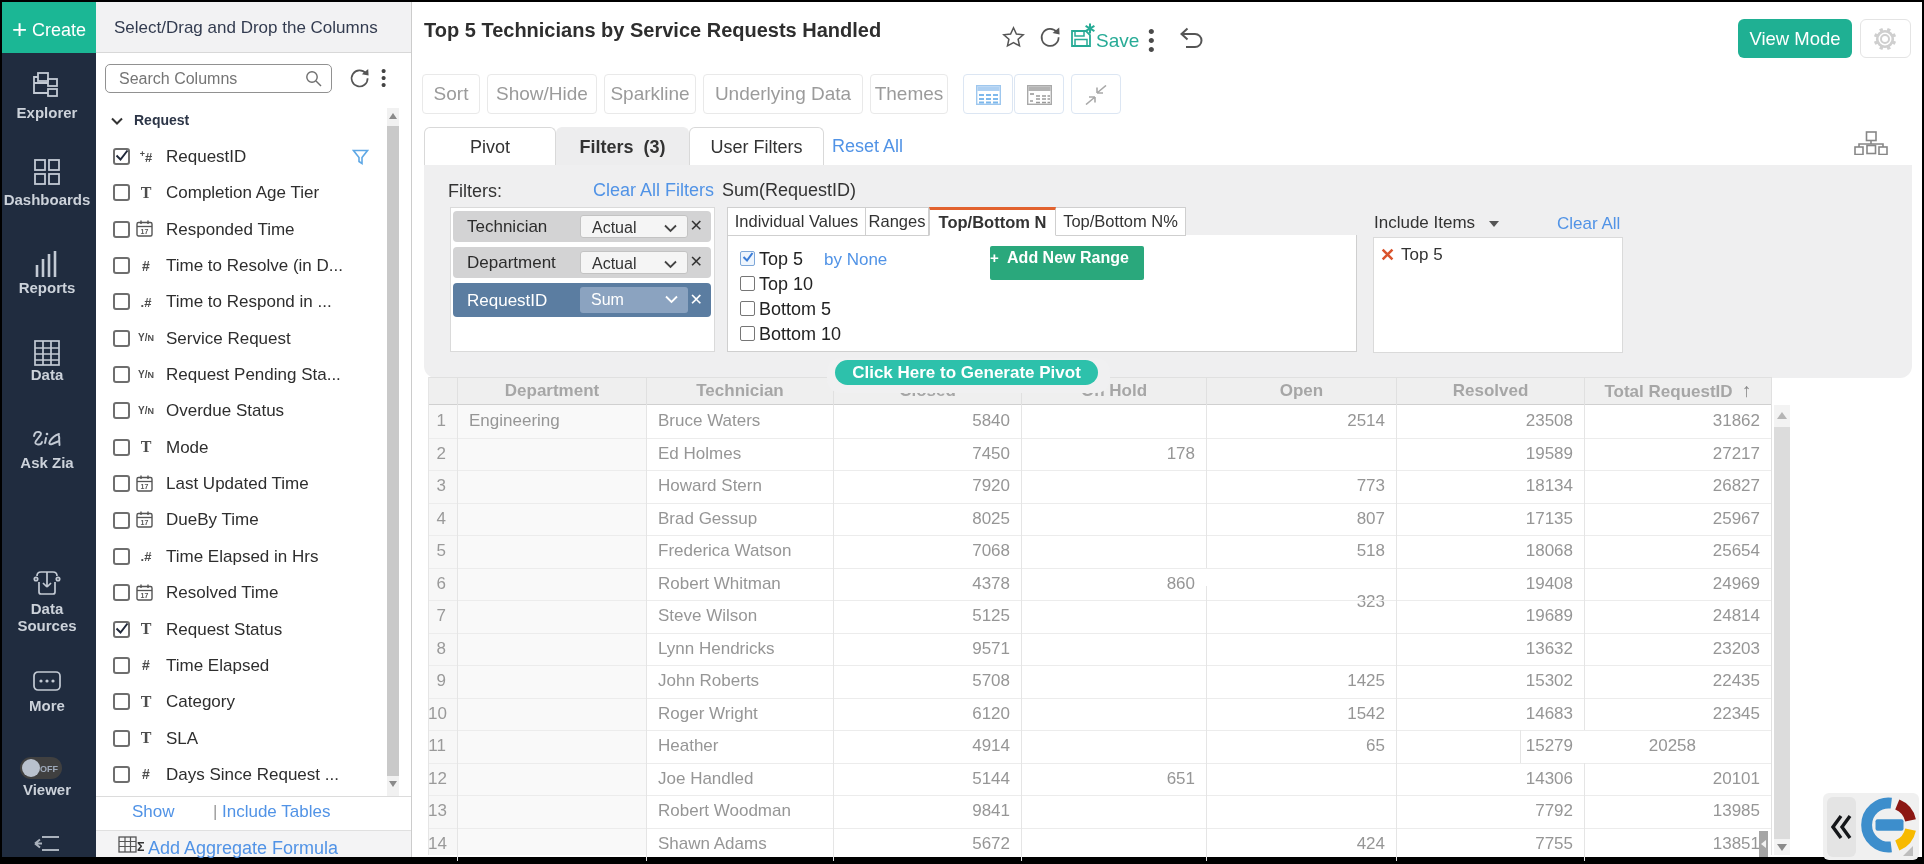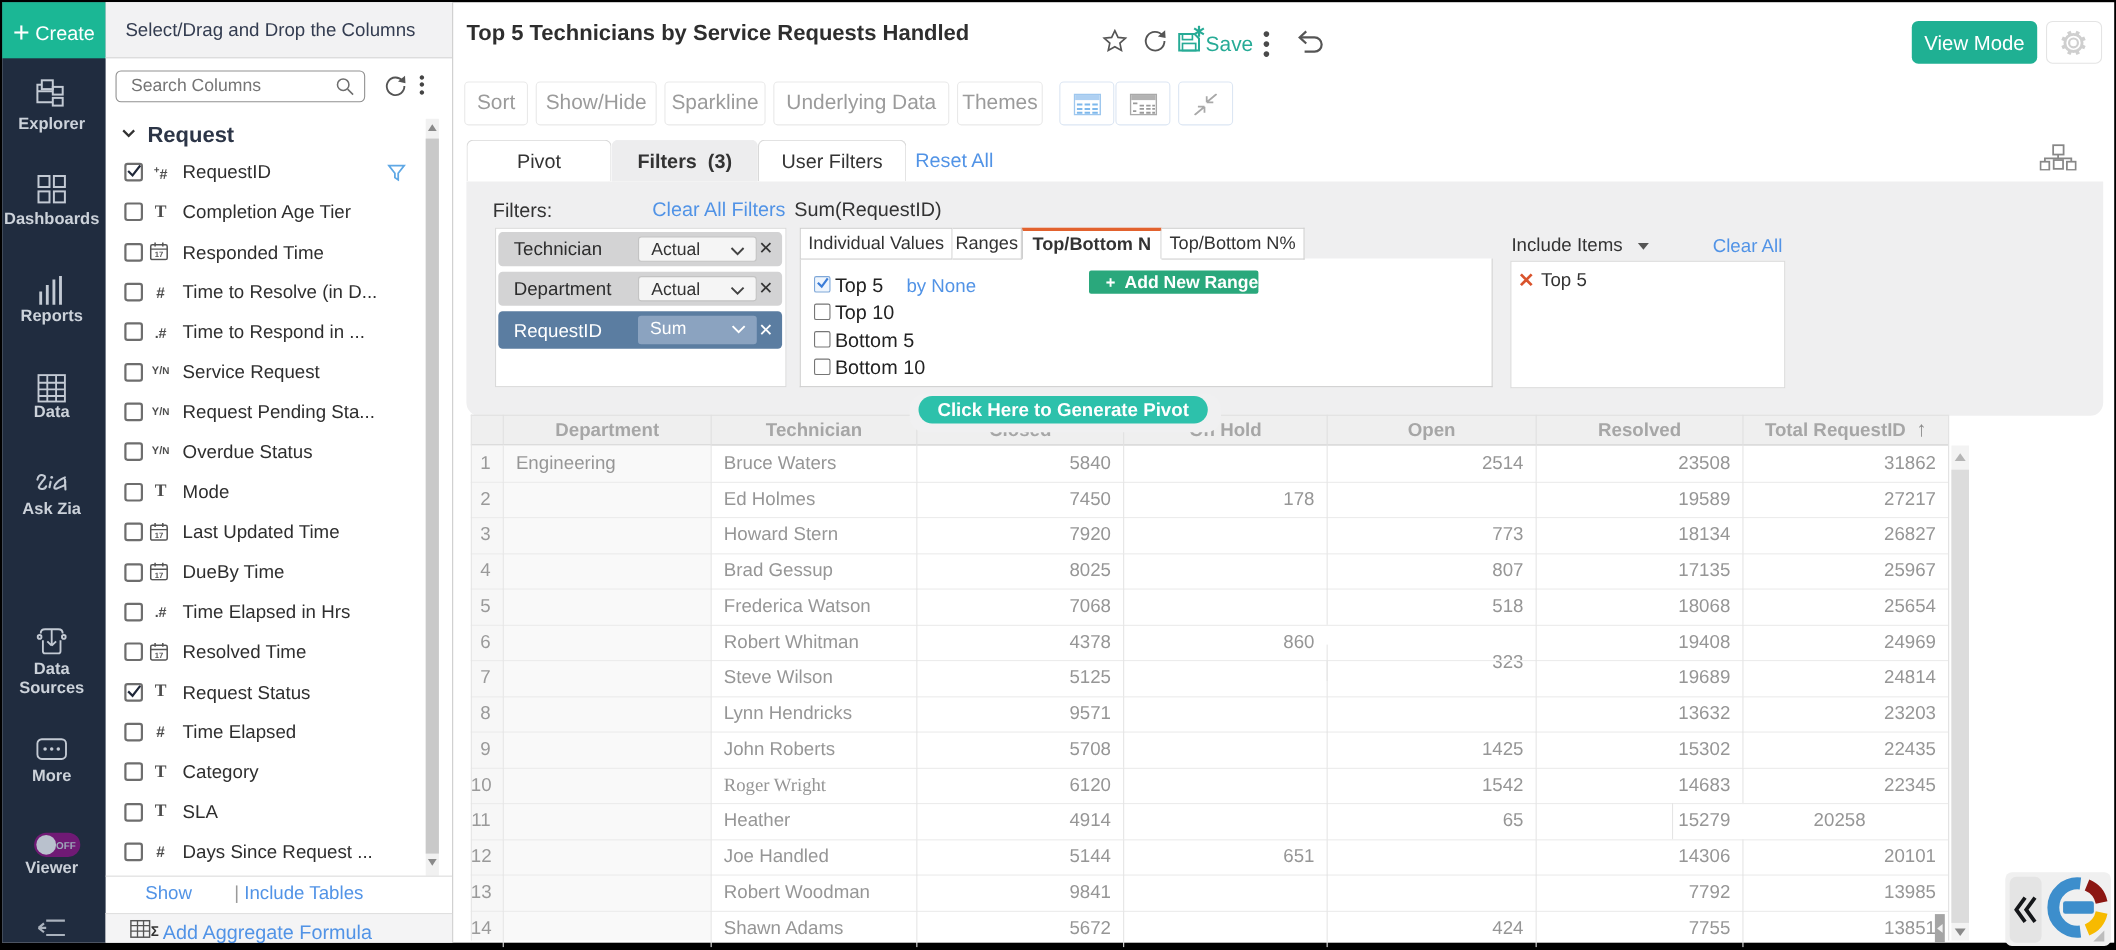--- a/index.html
+++ b/index.html
@@ -105,21 +105,21 @@
 <div class="abs navlbl" style="top:600px;">Data<br>Sources</div>
 <div class="abs navico" style="top:670px;"><svg width="30" height="22" viewBox="0 0 30 22" style="">
       <g fill="none" stroke="#c3cad4" stroke-width="1.7">
         <rect x="2" y="2" width="26" height="18" rx="4"></rect>
       </g>
       <circle cx="9" cy="11" r="1.6" fill="#c3cad4"></circle>
       <circle cx="15" cy="11" r="1.6" fill="#c3cad4"></circle>
       <circle cx="21" cy="11" r="1.6" fill="#c3cad4"></circle>
     </svg></div>
 <div class="abs navlbl" style="top:697px;">More</div>
-<div class="abs" style="left:31px;top:757px;width:42px;height:22px;background:#701a75;border-radius:11px;">
+<div class="abs" style="left:20px;top:757px;width:42px;height:22px;background:#404040;border-radius:11px;">
     <span style="position:absolute;left:2px;top:2px;width:18px;height:18px;background:#b9c1cd;border-radius:50%;"></span>
     <span style="position:absolute;right:4px;top:7px;font-size:9px;color:#9ea9ba;font-weight:700;">OFF</span>
   </div>
 <div class="abs navlbl" style="top:781px;">Viewer</div>
 <div class="abs navico" style="top:834px;"><svg width="26" height="20" viewBox="0 0 26 20" style="">
       <g fill="none" stroke="#aab2bd" stroke-width="2">
         <path d="M8 3 L25 3"></path>
         <path d="M8 16 L25 16"></path>
         <path d="M8 9.5 L1 9.5 M1 9.5 L6 5.5 M1 9.5 L6 13.5"></path>
       </g>
@@ -131,21 +131,21 @@
       <path d="M11 11 L16 16" stroke="#6e6e6e" stroke-width="1.4"></path>
     </svg></div>
 <div class="abs" style="left:348px;top:67px;"><svg width="23" height="23" viewBox="0 0 23 23">
       <path d="M17.8 6.4 A8 8 0 1 0 19.6 11.2" fill="none" stroke="#555" stroke-width="1.7"></path>
       <path d="M13.8 7.2 L20.6 8.6 L20.2 1.9 Z" fill="#555"></path>
     </svg></div>
 <div class="abs" style="left:381px;top:67px;color:#444;font-size:15px;line-height:7px;">•<br>•<br>•</div>
 <div class="abs" style="left:110px;top:114px;"><svg width="14" height="14" viewBox="0 0 14 14">
       <path d="M2 4.5 L7 9.5 L12 4.5" fill="none" stroke="#333" stroke-width="2"></path>
     </svg></div>
-<div class="abs" style="left:134px;top:112px;font-size:20px;font-weight:700;color:#2c3547;">Request</div>
+<div class="abs" style="left:134px;top:112px;font-size:14px;font-weight:700;color:#2c3547;">Request</div>
 <div class="abs cbx" style="left:113px;top:148px;"></div>
 <div class="abs" style="left:114px;top:148px;"><svg width="16" height="15" viewBox="0 0 16 15">
       <path d="M2.5 7.5 L6.5 11.5 L13.5 2.5" fill="none" stroke="#20283a" stroke-width="2"></path>
     </svg></div>
 <div class="abs tico" style="left:135px;top:149px;width:22px;font-size:13px;font-weight:700;"><sup style="font-size:9px;">+</sup>#</div>
 <div class="abs ditem" style="left:166px;top:147px;">RequestID</div>
 <div class="abs" style="left:352px;top:149px;"><svg width="17" height="16" viewBox="0 0 17 16">
       <path d="M1.5 1.5 L15.5 1.5 L10 8.5 L10 14.5 L7 12.5 L7 8.5 Z" fill="none" stroke="#5fa8e5" stroke-width="1.6"></path>
     </svg></div>
 <div class="abs cbx" style="left:113px;top:184px;"></div>
@@ -348,21 +348,21 @@
       <path d="M2.5 7 L6 10.5 L11.5 3" fill="none" stroke="#3b7dd8" stroke-width="2"></path>
     </svg></div>
 <div class="abs topt" style="left:759px;top:249px;">Top 5</div>
 <div class="abs link" style="left:824px;top:250px;font-size:17px;">by None</div>
 <div class="abs fcb" style="left:740px;top:276px;"></div>
 <div class="abs topt" style="left:759px;top:274px;">Top 10</div>
 <div class="abs fcb" style="left:740px;top:301px;"></div>
 <div class="abs topt" style="left:759px;top:299px;">Bottom 5</div>
 <div class="abs fcb" style="left:740px;top:326px;"></div>
 <div class="abs topt" style="left:759px;top:324px;">Bottom 10</div>
-<div class="abs" style="left:990px;top:246px;width:154px;height:21px;background:#2aa87c;border-radius:2px;color:#fff;font-size:16px;font-weight:700;text-align:right;line-height:23px;"><span style="font-size:15px;">+</span>&nbsp; Add New Range</div>
+<div class="abs" style="left:990px;top:246px;width:154px;height:34px;background:#2aa87c;border-radius:2px;color:#fff;font-size:16px;font-weight:700;text-align:left;line-height:23px;"><span style="font-size:15px;">+</span>&nbsp; Add New Range</div>
 <div class="abs" style="left:1374px;top:213px;font-size:17px;color:#333;">Include Items</div>
 <div class="abs" style="left:1489px;top:221px;width:0;height:0;border-left:5px solid transparent;border-right:5px solid transparent;border-top:6px solid #555;"></div>
 <div class="abs link" style="left:1557px;top:214px;font-size:17px;">Clear All</div>
 <div class="abs" style="left:1373px;top:237px;width:250px;height:116px;background:#fff;border:1px solid #dadada;"></div>
 <div class="abs" style="left:1380px;top:244px;color:#d9532c;font-size:18px;font-weight:700;">✕</div>
 <div class="abs" style="left:1401px;top:245px;font-size:17px;color:#333;">Top 5</div>
 <div class="abs" style="left:827px;top:358px;width:283px;height:35px;background:#f0f0f1;border-radius:14px;z-index:6;"></div>
 <div class="abs" style="left:835px;top:360px;width:263px;height:25px;background:#2dc1ab;border-radius:13px;color:#fff;font-size:17px;font-weight:700;text-align:center;line-height:25px;z-index:7;">Click Here to Generate Pivot</div>
 <div class="abs" id="tblhead"></div>
 <div class="hcell" style="left:457px;top:377px;width:189px;position:absolute;">Department</div>
@@ -450,21 +450,21 @@
 <div class="cell" style="left:457px;top:665.0px;width:189px;"></div>
 <div class="cell" style="left:646px;top:665.0px;width:187px;padding-left:11px;">John Roberts</div>
 <div class="cell num" style="left:833px;top:665.0px;width:188px;">5708</div>
 <div class="cell num" style="left:1021px;top:665.0px;width:185px;"></div>
 <div class="cell num" style="left:1206px;top:665.0px;width:190px;">1425</div>
 <div class="cell num" style="left:1396px;top:665.0px;width:188px;">15302</div>
 <div class="cell num" style="left:1584px;top:665.0px;width:187px;">22435</div>
 <div class="rowline" style="top:697.5px;"></div>
 <div class="cell num" style="left:428px;top:697.5px;width:29px;color:#9a9a9a;border-left:none;">10</div>
 <div class="cell" style="left:457px;top:697.5px;width:189px;"></div>
-<div class="cell" style="left:646px;top:697.5px;width:187px;padding-left:11px;font-family:Liberation Serif, serif;">Roger Wright</div>
+<div class="cell" style="left:646px;top:697.5px;width:187px;padding-left:11px;">Roger Wright</div>
 <div class="cell num" style="left:833px;top:697.5px;width:188px;">6120</div>
 <div class="cell num" style="left:1021px;top:697.5px;width:185px;"></div>
 <div class="cell num" style="left:1206px;top:697.5px;width:190px;">1542</div>
 <div class="cell num" style="left:1396px;top:697.5px;width:188px;">14683</div>
 <div class="cell num" style="left:1584px;top:697.5px;width:187px;">22345</div>
 <div class="rowline" style="top:730.0px;"></div>
 <div class="cell num" style="left:428px;top:730.0px;width:29px;color:#9a9a9a;border-left:none;">11</div>
 <div class="cell" style="left:457px;top:730.0px;width:189px;"></div>
 <div class="cell" style="left:646px;top:730.0px;width:187px;padding-left:11px;">Heather</div>
 <div class="cell num" style="left:833px;top:730.0px;width:188px;">4914</div>

